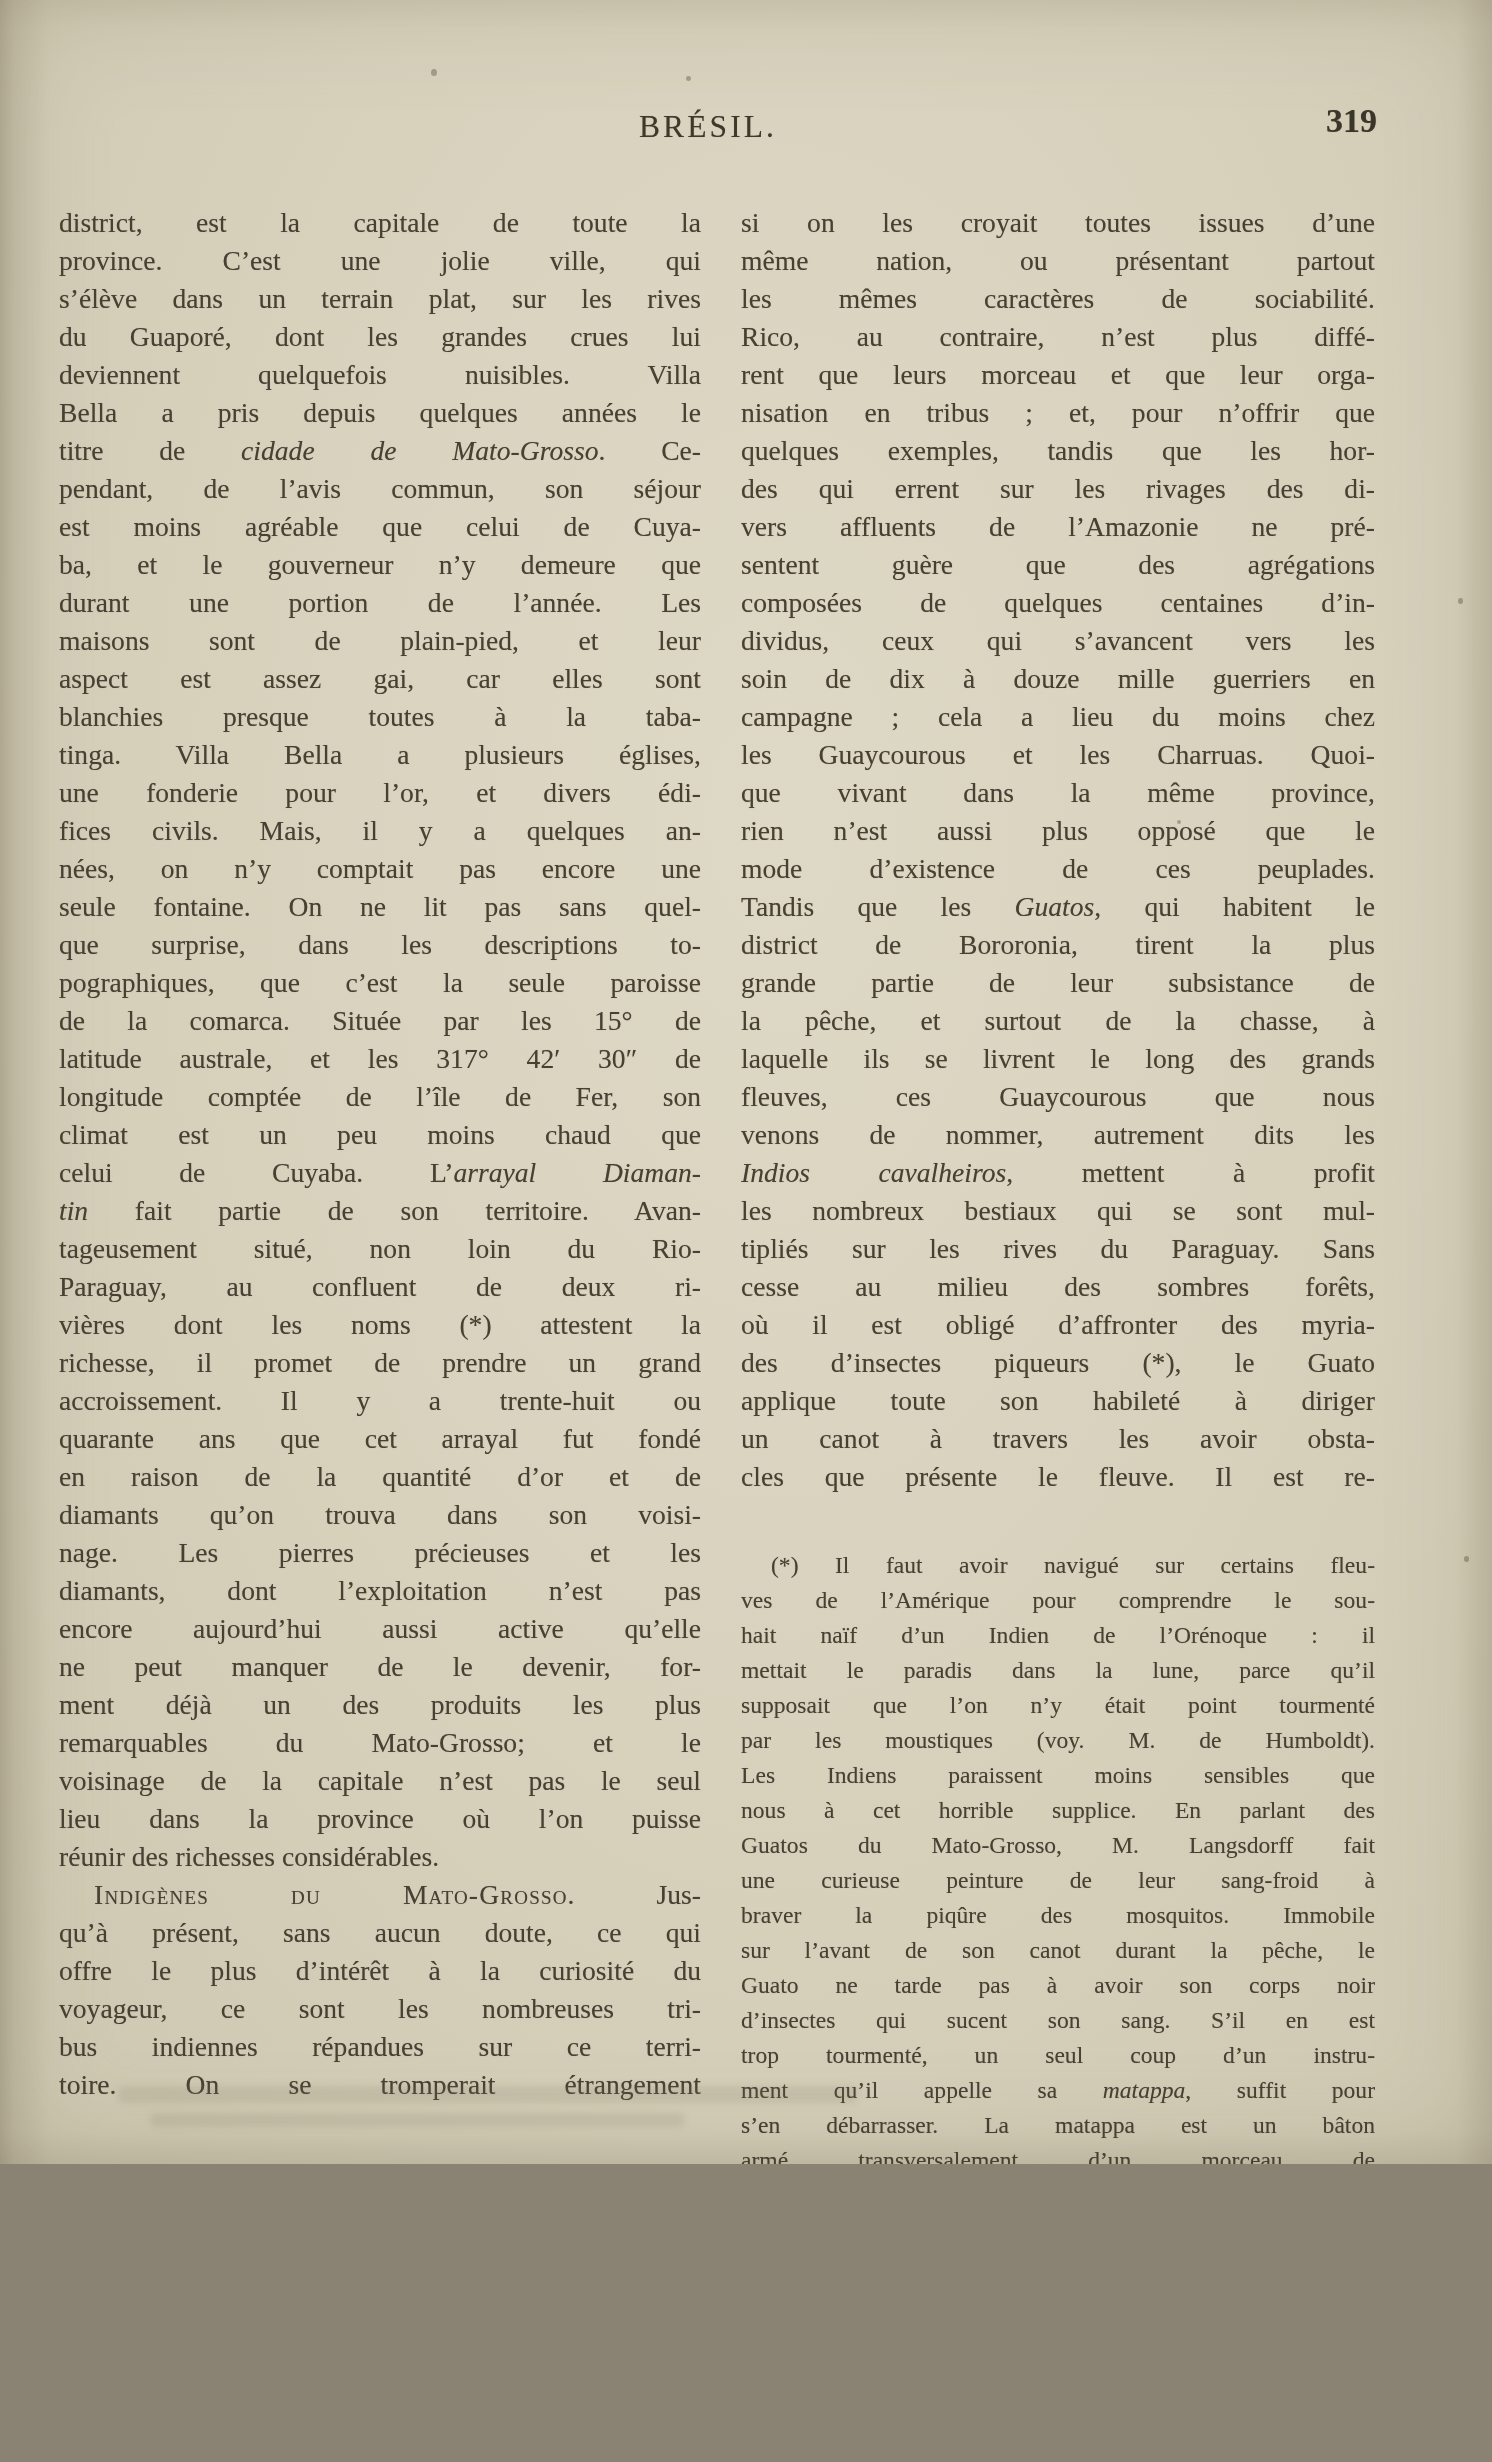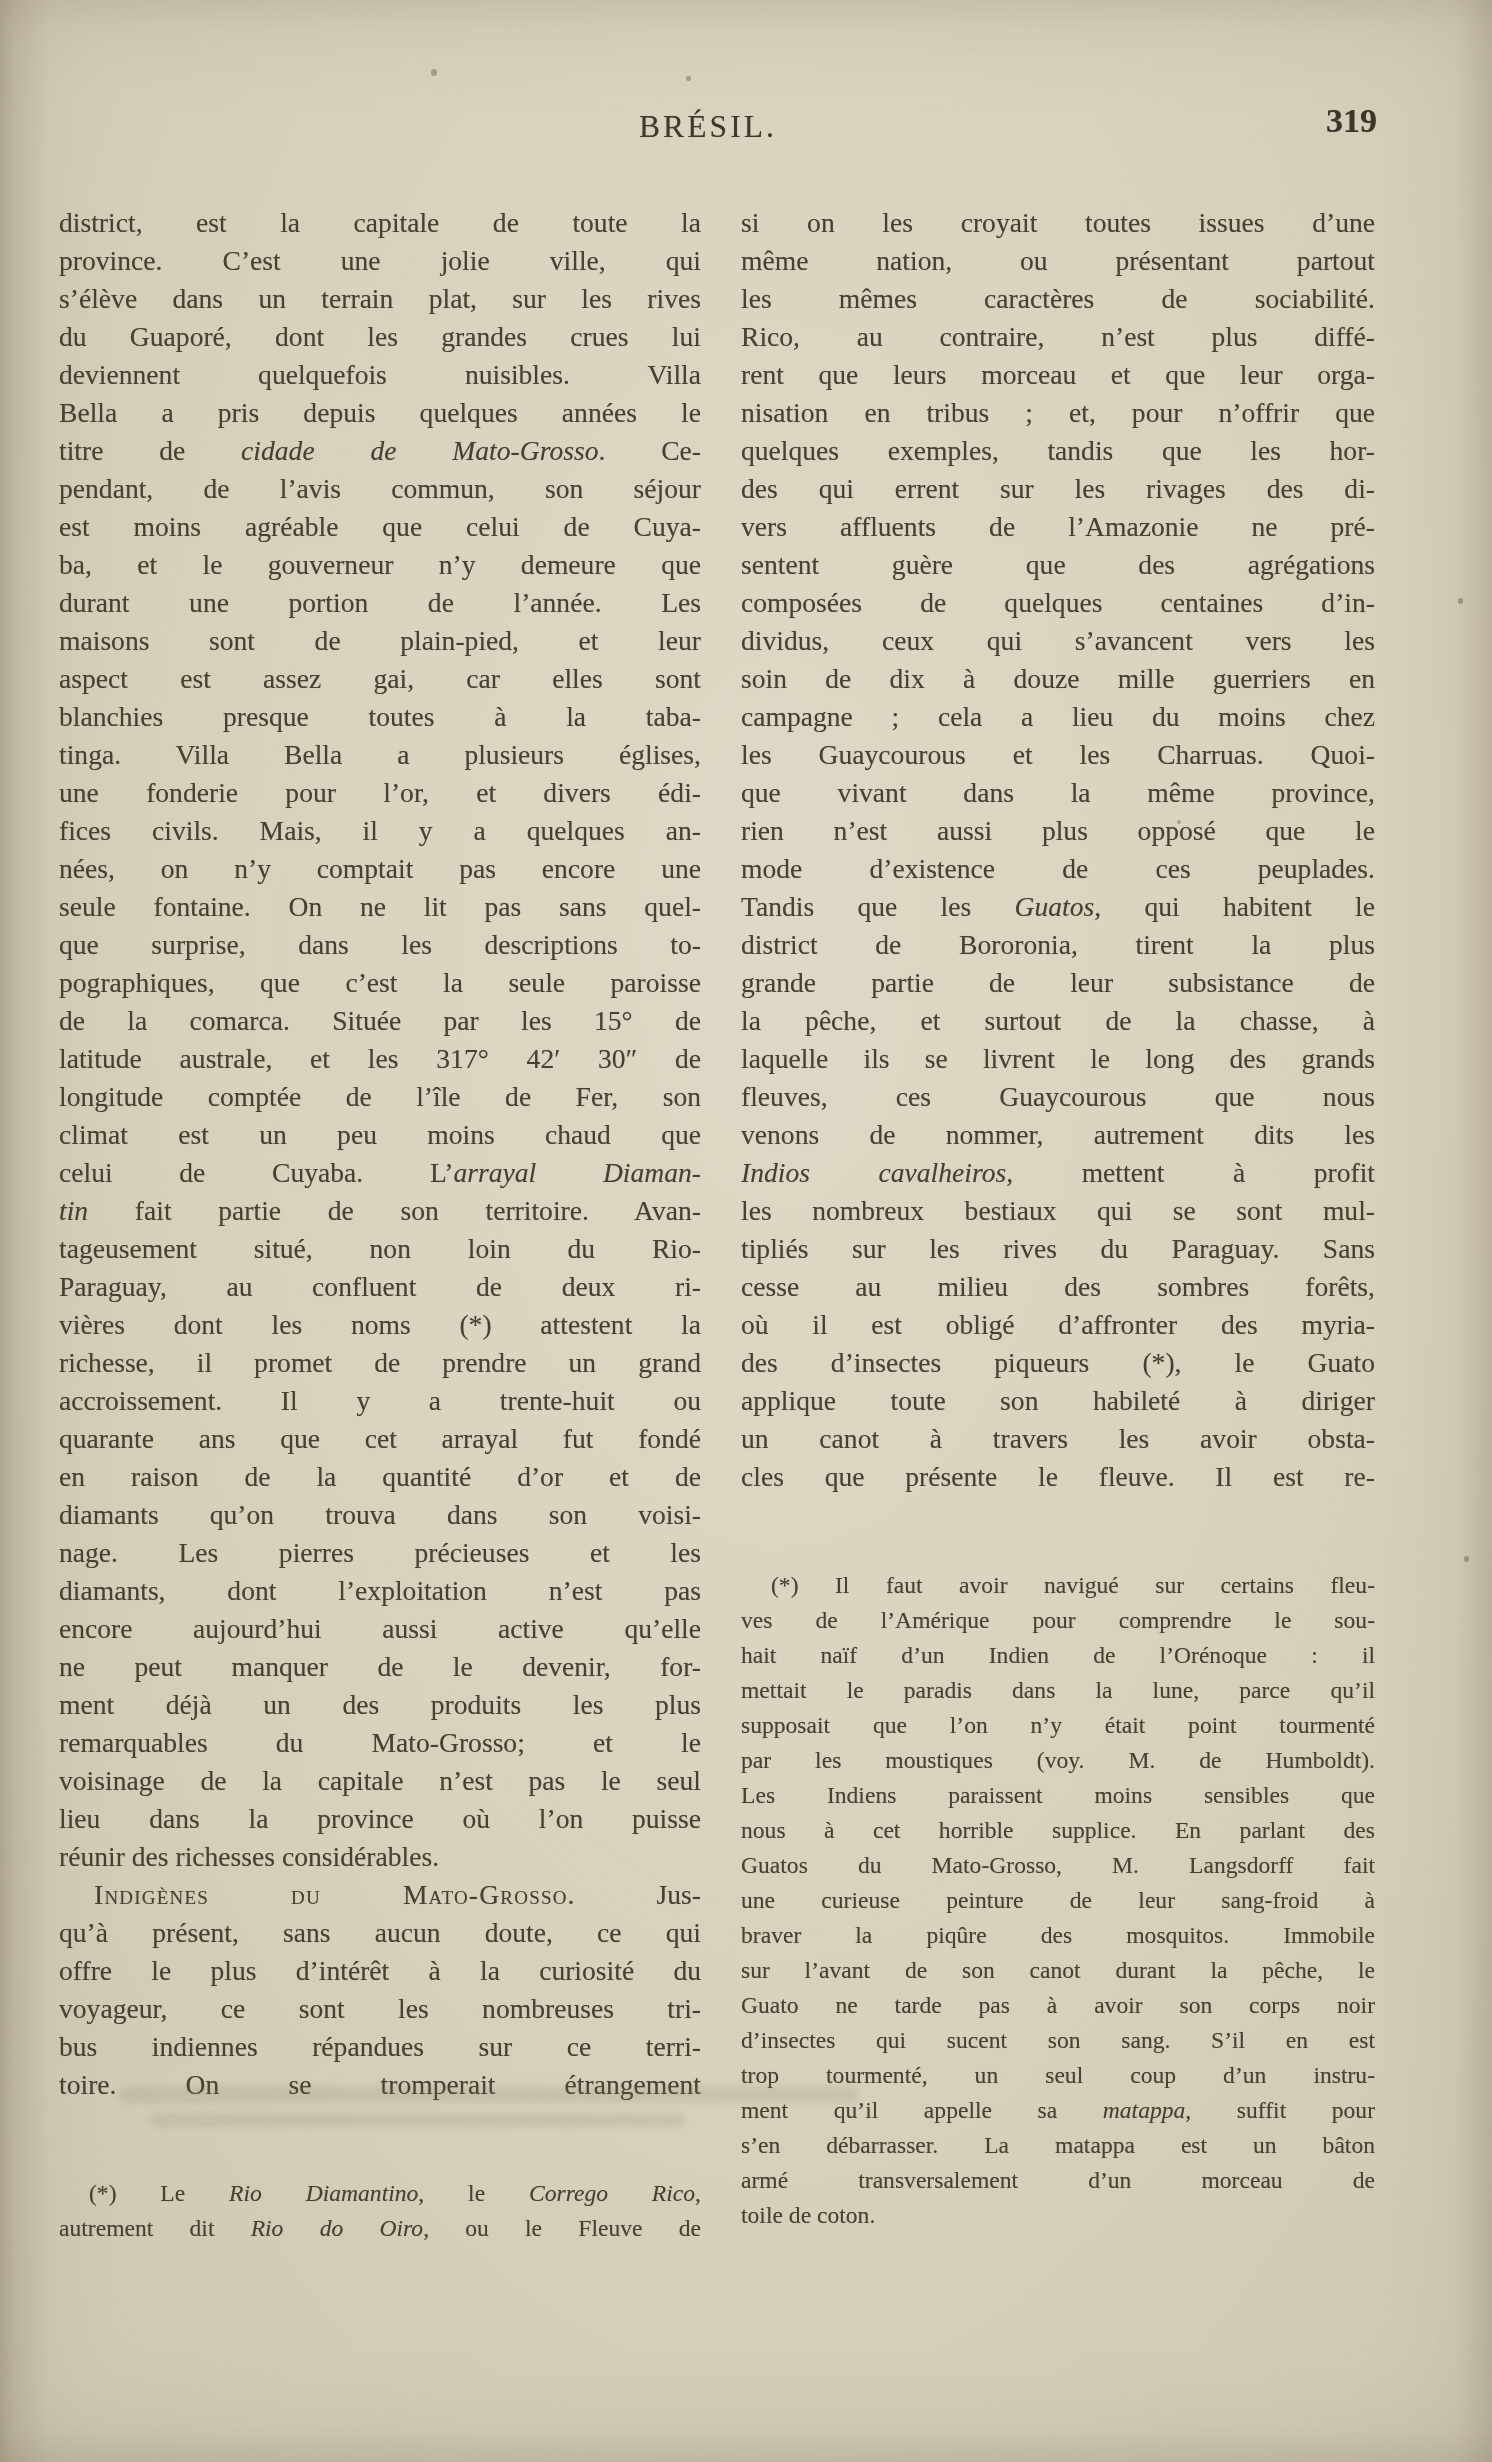--- a/index.html
+++ b/index.html
@@ -1,18 +1,18 @@
 <!DOCTYPE html>
 <html style="font-size:12.6px"><head>
 <meta charset="utf-8">
 <title>BRÉSIL — 319</title>
 <style>
   html,body{margin:0;padding:0;background:#8a8374;}
   #page{
-    position:relative;width:1493px;height:2462px;overflow:hidden;
+    position:relative;width:1493px;height:2164px;overflow:hidden;
     font-family:"Liberation Serif","DejaVu Serif",serif;
     color:#474033;
     background:
       linear-gradient(90deg, rgba(86,74,52,.22) 0px, rgba(86,74,52,.10) 14px, rgba(86,74,52,0) 50px),
       linear-gradient(270deg, rgba(86,74,52,.13) 0px, rgba(86,74,52,0) 36px),
       linear-gradient(0deg, rgba(86,74,52,.08) 0px, rgba(86,74,52,0) 33px),
       linear-gradient(180deg, rgba(86,74,52,.05) 0px, rgba(86,74,52,0) 28px),
       radial-gradient(ellipse at 52% 38%, #ded9c6 0%, #d7d1bc 55%, #cdc7b1 100%);
     box-shadow:inset 0 0 110px rgba(110,95,65,.22);
     text-decoration:underline;
@@ -30,21 +30,21 @@
   }
   .col{position:absolute;top:204px;}
   #col0{left:59px;width:642px;}
   #col1{left:741px;width:634px;}
   .line{
     text-align:justify;text-align-last:justify;
     overflow:hidden;
     text-shadow:0 0 0.8px rgba(71,64,51,.35);
   }
   .colbody .line{font-size:27.6px;height:38px;line-height:38px;}
-  .footnote{margin-top:72px;}
+  .footnote{margin-top:52px;}
   .footnote .line{font-size:23.6px;height:35px;line-height:35px;}
   .line.indent{padding-left:35px;}
   .footnote .line.indent{padding-left:30px;}
   .line.lastline{text-align-last:left;}
   .it{font-style:italic;}
   .sc{font-variant:small-caps;letter-spacing:1.2px;}
   .smudge{position:absolute;background:rgba(125,118,96,.16);border-radius:6.3px;filter:blur(3.1px);}
   .speck{position:absolute;background:rgba(80,70,50,.38);border-radius:50%;}
 </style>
 </head>

